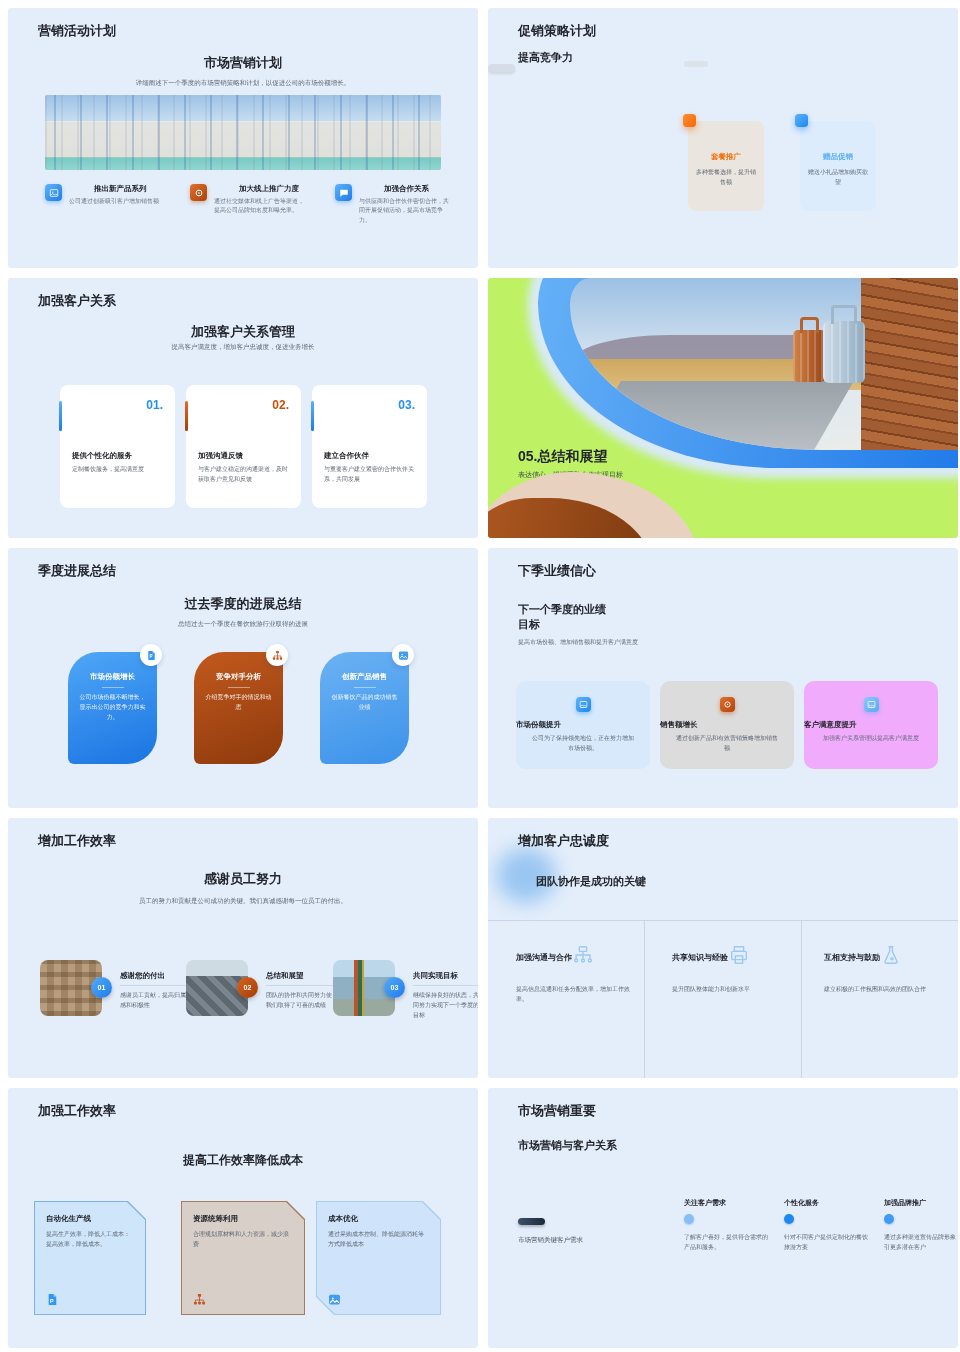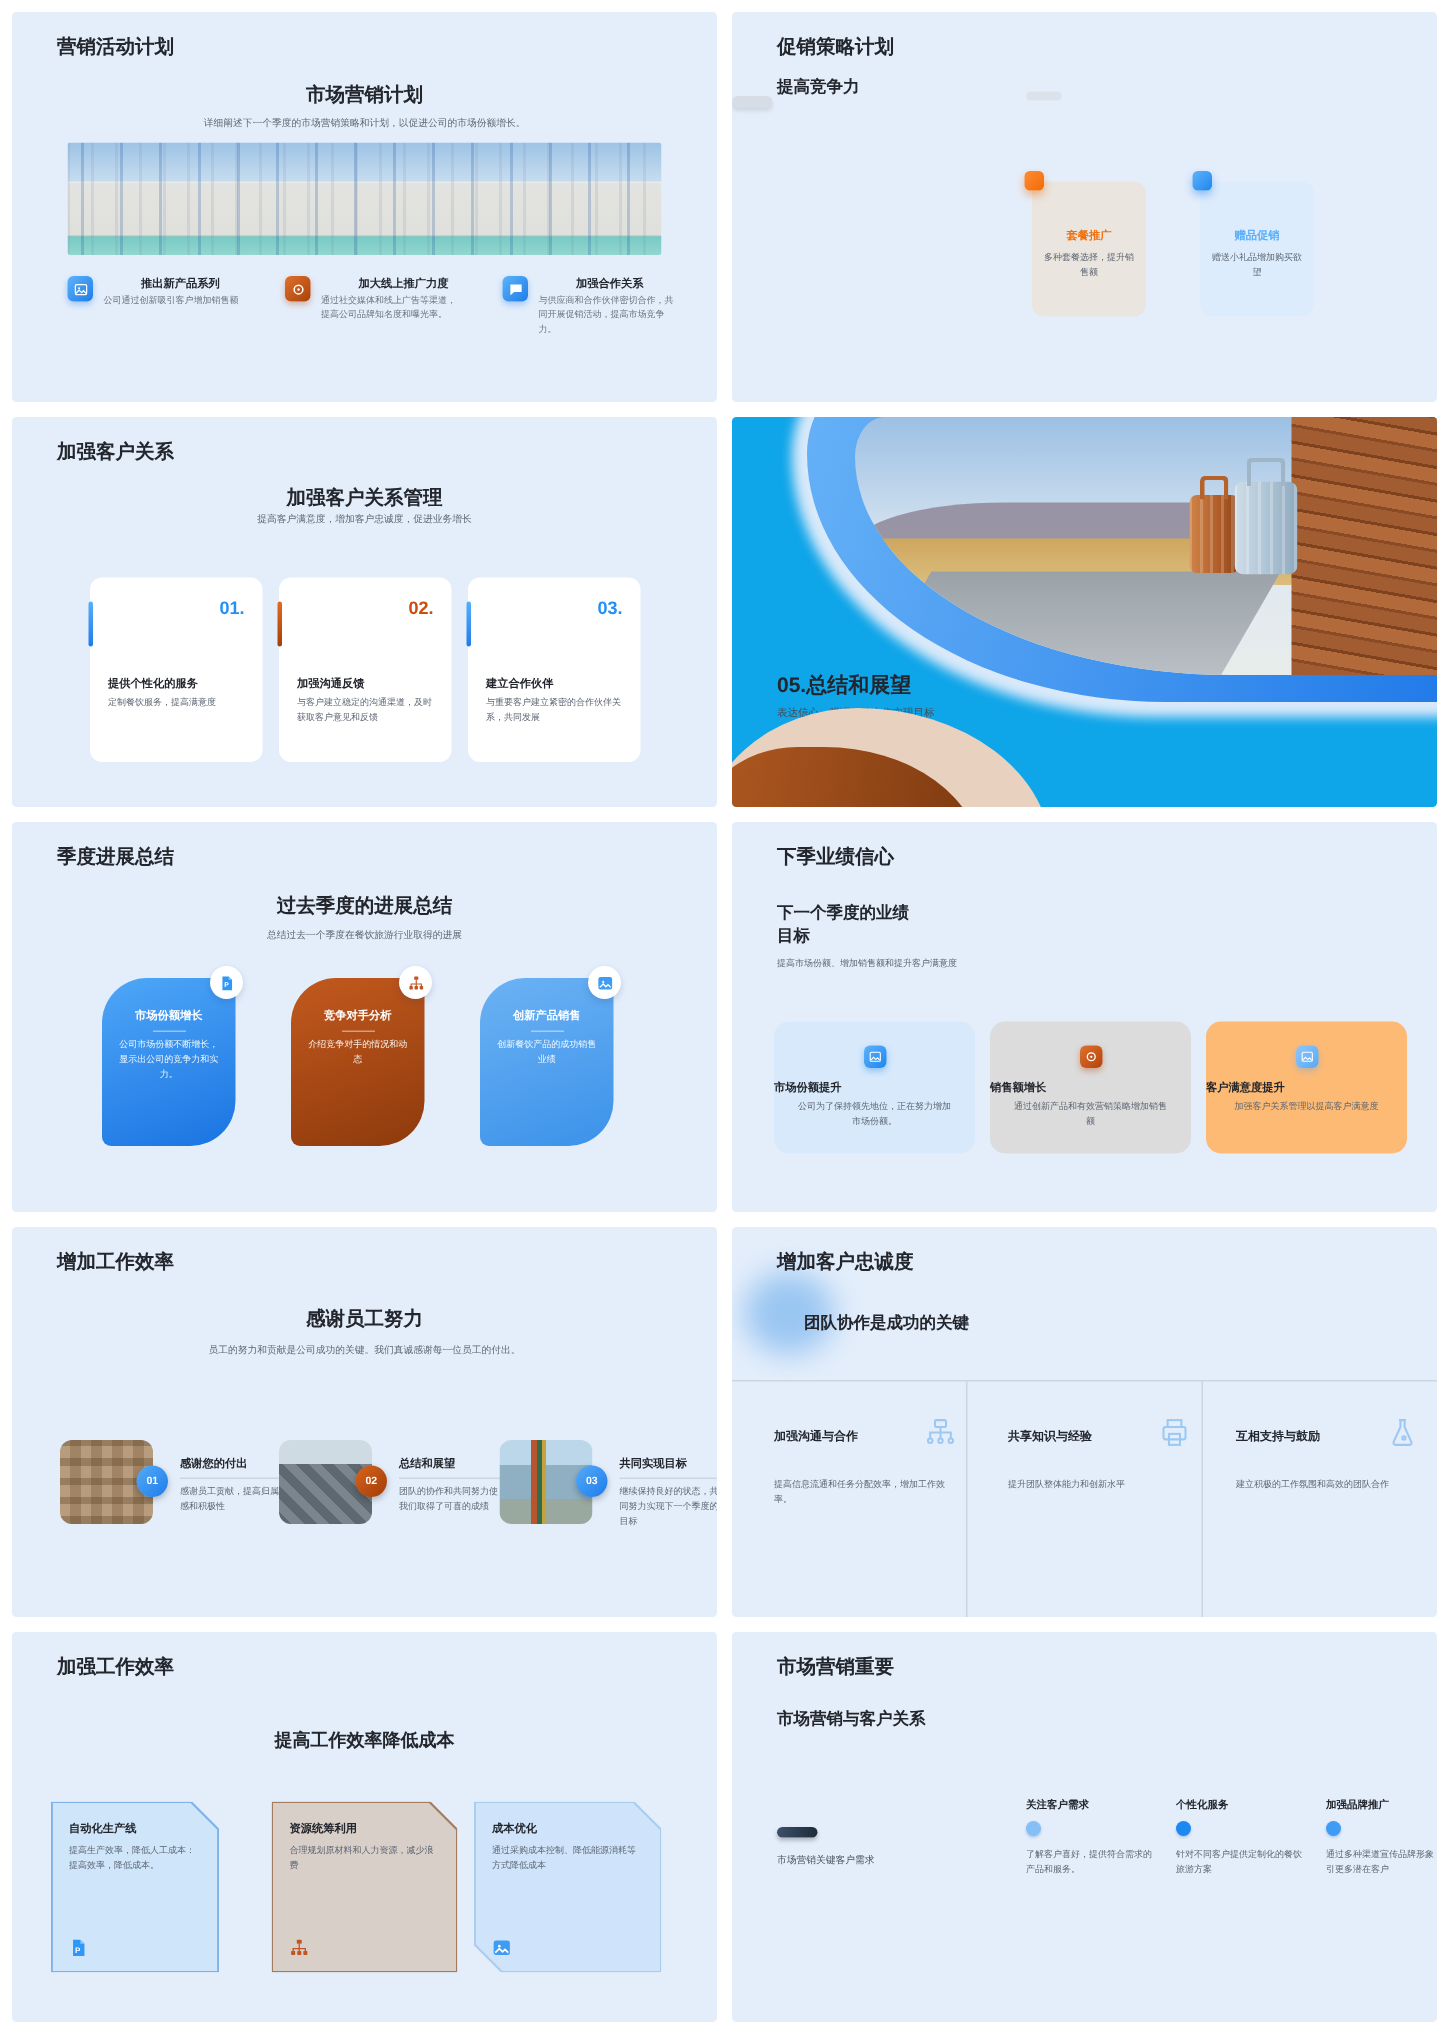--- a/index.html
+++ b/index.html
@@ -1,20 +1,20 @@
 <!DOCTYPE html>
 <html><head>
 <meta charset="utf-8">
 <style>
   html,body{margin:0;padding:0;background:#fff;}
   body{font-family:"Liberation Sans","DejaVu Sans",sans-serif;-webkit-font-smoothing:antialiased;}
   .board{width:960px;height:1352px;box-sizing:border-box;padding:8px;display:grid;
          grid-template-columns:470px 470px;grid-auto-rows:260px;gap:10px;background:#fff;}
   .slide{position:relative;width:470px;height:260px;background:#e4eefb;border-radius:3px;overflow:hidden;}
-  .slide.white{background:#0ea5e9;}
+  .slide.white{background:#bef264;}
 
   
   .stitle{position:absolute;left:30px;top:14px;font-size:13px;font-weight:700;color:#23262c;margin:0;}
   .chead{position:absolute;left:0;right:0;top:44px;text-align:center;font-size:13px;font-weight:700;color:#23262c;margin:0;}
   .csub{position:absolute;left:60px;right:60px;text-align:center;font-size:6.5px;color:#5d6673;margin:0;line-height:1.6;}
   .ic{width:17px;height:17px;flex:0 0 17px;border-radius:4px;display:flex;align-items:center;justify-content:center;}
   .ic.blue{background:linear-gradient(135deg,#5eb3f9,#1e7ce9);box-shadow:0 2px 4px rgba(30,124,233,.35);}
   .ic.orange{background:linear-gradient(135deg,#e0702e,#a94209);box-shadow:0 2px 4px rgba(169,66,9,.35);}
 
   
@@ -92,21 +92,21 @@
   .s5 .ftt{margin-top:20px;text-align:center;font-size:7.5px;font-weight:700;}
   .s5 .fdv{width:22px;height:1px;background:rgba(255,255,255,.45);margin:5px auto;}
   .s5 .fdd{padding:0 10px;text-align:center;font-size:6px;line-height:1.65;color:rgba(255,255,255,.93);}
 
   
   .s6 .s6h{position:absolute;left:30px;top:54px;width:88px;font-size:11px;font-weight:800;line-height:1.35;color:#23262c;margin:0;}
   .s6 .s6sub{position:absolute;left:30px;top:90px;font-size:6px;color:#5d6673;margin:0;}
   .s6 .g{position:absolute;top:133px;height:88px;border-radius:10px;}
   .s6 .g1{left:28px;width:134px;background:#d7e9fb}
   .s6 .g2{left:172px;width:134px;background:#dcdcdc}
-  .s6 .g3{left:316px;width:134px;background:#fdba74}
+  .s6 .g3{left:316px;width:134px;background:#f0abfc}
   .s6 .gic{width:15px;height:15px;border-radius:4px;margin:16px auto 0;display:flex;align-items:center;justify-content:center;}
   .s6 .g1 .gic{background:linear-gradient(135deg,#5eb3f9,#1e86f0);box-shadow:0 2px 4px rgba(30,134,240,.4);}
   .s6 .g2 .gic{background:linear-gradient(135deg,#e0702e,#b34409);box-shadow:0 2px 4px rgba(179,68,9,.4);}
   .s6 .g3 .gic{background:linear-gradient(135deg,#8ec7fb,#5aa8f3);box-shadow:0 2px 4px rgba(90,168,243,.4);}
   .s6 .gtt{margin-top:8px;font-size:7.5px;font-weight:700;color:#23262c;}
   .s6 .gdd{margin-top:4px;padding:0 14px;text-align:center;font-size:6px;color:#5d6673;line-height:1.6;}
 
   
   .s7 .chead{top:52px}
   .s7 .csub{top:78px;left:110px;right:110px;}
@@ -131,21 +131,21 @@
   .s7 .edd{margin-top:5px;font-size:6px;color:#5d6673;line-height:1.65;}
 
   
   .s8 .blob{position:absolute;left:8px;top:30px;width:60px;height:55px;background:#7ab5ee;border-radius:50%;filter:blur(10px);opacity:.7;}
   .s8 .s8h{position:absolute;left:48px;top:56px;font-size:11px;font-weight:800;color:#23262c;margin:0;}
   .s8 .hr{position:absolute;left:0;right:0;top:102px;height:1px;background:#ccd4dd;}
   .s8 .v{position:absolute;top:102px;bottom:0;width:1px;background:#ccd4dd;}
   .s8 .v1{left:156px}.s8 .v2{left:313px}
   .s8 .col{position:absolute;top:126px;width:122px;}
   .s8 .col1{left:28px}.s8 .col2{left:184px}.s8 .col3{left:336px}
-  .s8 .colhead{display:flex;align-items:center;justify-content:space-between;}
+  .s8 .colhead{display:flex;align-items:center;}
   .s8 .coltt{font-size:8px;font-weight:700;color:#23262c;}
   .s8 .coldd{margin-top:14px;font-size:6px;color:#5d6673;line-height:1.7;}
 
   
   .s9 .s9h{position:absolute;left:0;right:0;top:64px;text-align:center;font-size:12px;font-weight:800;color:#23262c;margin:0;}
   .s9 .w{position:absolute;top:113px;height:114px;}
   .s9 .w1{left:26px;width:112px;}
   .s9 .w2{left:173px;width:124px;}
   .s9 .w3{left:308px;width:125px;}
   .s9 .cut{clip-path:polygon(0 0,calc(100% - 18px) 0,100% 18px,100% 100%,0 100%);}

